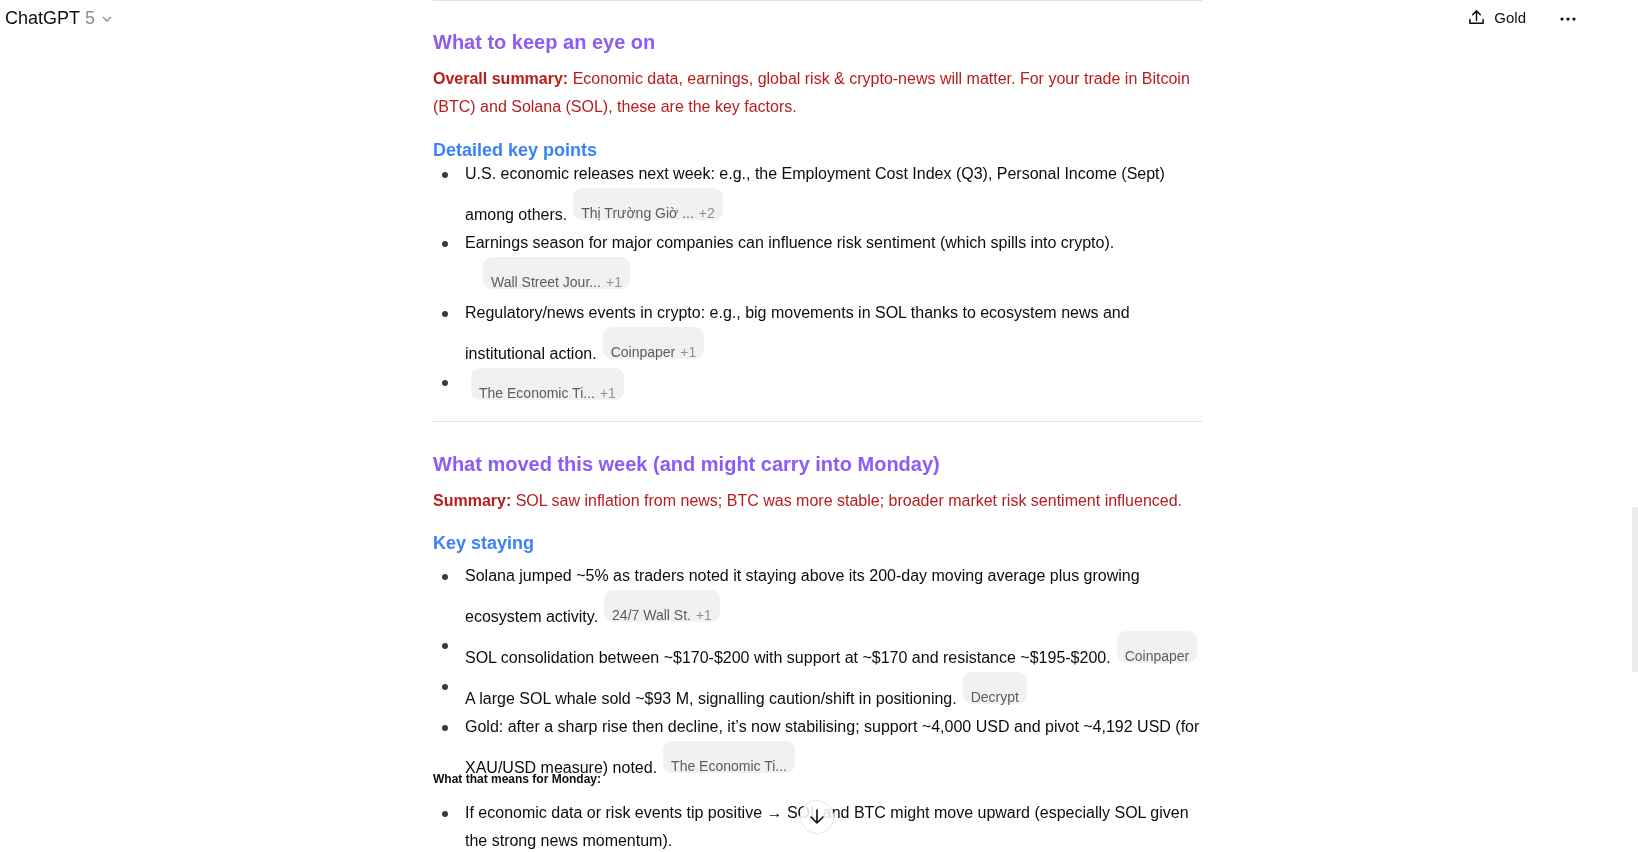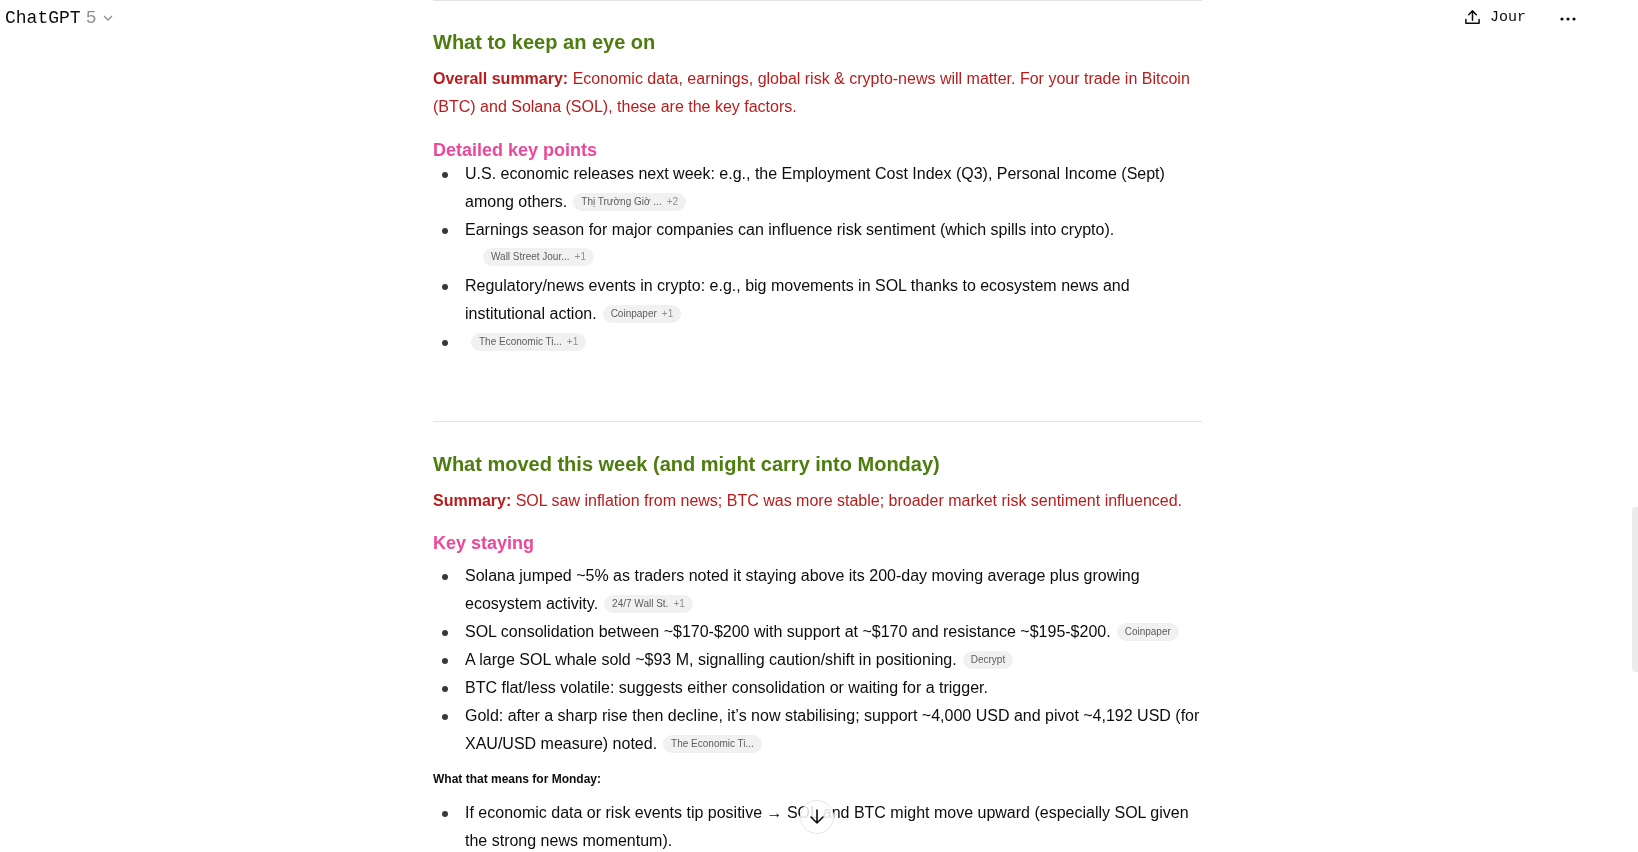--- a/index.html
+++ b/index.html
@@ -1,40 +1,40 @@
 <!DOCTYPE html>
 <html><head>
   <meta charset="utf-8">
   <style>
     * { box-sizing: border-box; margin: 0; padding: 0; }
     html, body { width: 1638px; height: 852px; overflow: hidden; background: #ffffff; }
     body { font-family: "Liberation Sans", "DejaVu Sans", sans-serif; color: #0d0d0d; position: relative; }
 
-    .topbar { position: absolute; top: 0; left: 0; right: 0; height: 38px; font-family: Liberation Mono, monospace; }
+    .topbar { position: absolute; top: 0; left: 0; right: 0; height: 38px; }
     .model-switch { position: absolute; left: 5px; top: 8px; display: flex; align-items: center; font-size: 18px; color: #0d0d0d; cursor: pointer; }
     .model-switch .ver { color: #8f8f8f; margin-left: 5px; }
     .model-switch .chev { margin-left: 6px; width: 12px; height: 12px; }
     .share-btn { position: absolute; right: 112px; top: 9px; display: flex; align-items: center; font-size: 15px; cursor: pointer; }
     .share-btn svg { width: 17px; height: 17px; margin-right: 9px; }
     .more-btn { position: absolute; right: 58px; top: 7px; width: 24px; height: 24px; display: flex; align-items: center; justify-content: center; cursor: pointer; }
 
     .content { position: absolute; left: 433px; width: 769px; top: 0; }
     .hr { height: 1px; background: #e3e3e3; width: 769px; }
     .hr-top { position: absolute; top: 0; }
-    h3 { font-size: 20px; font-weight: bold; color: #4d7c0f; position: absolute; left: 0; }
-    h4 { font-size: 18px; font-weight: bold; color: #ec4899; position: absolute; left: 0; }
+    h3 { font-size: 20px; font-weight: bold; color: #8b5cf6; position: absolute; left: 0; }
+    h4 { font-size: 18px; font-weight: bold; color: #3b82f6; position: absolute; left: 0; }
     h5 { font-size: 12px; font-weight: bold; position: absolute; left: 0; }
     p.para { font-size: 16px; line-height: 28px; position: absolute; left: 0; width: 769px; color: #b91c1c; }
     p.para b { font-weight: bold; }
 
     ul.list { list-style: none; position: absolute; left: 0; width: 769px; }
     ul.list li { position: relative; padding-left: 32px; font-size: 16px; line-height: 28px; color: #0d0d0d; }
     ul.list li::before { content: ""; position: absolute; left: 9px; top: 12px; width: 6px; height: 6px; border-radius: 50%; background: #3a3a3a; }
 
-    .pill { display: inline-flex; align-items: center; height: 18px; padding: 8px 8px; margin-left: 6px; border-radius: 9px; background: #f1f1f1; color: #5d5d5d; font-size: 10px; vertical-align: 2px; line-height: 18px; cursor: pointer; }
+    .pill { display: inline-flex; align-items: flex-start; height: 18px; padding: 16px 8px; margin-left: 6px; border-radius: 9px; background: #f1f1f1; color: #5d5d5d; font-size: 14px; vertical-align: 2px; line-height: 18px; cursor: pointer; }
     .pill .more { margin-left: 5px; color: #8f8f8f; }
 
     .scroll-down { position: absolute; left: 800px; top: 800px; width: 34px; height: 34px; border-radius: 50%; border: 1px solid #e6e6e6; background: rgba(255,255,255,0.85); display: flex; align-items: center; justify-content: center; cursor: pointer; }
     .scrollbar { position: absolute; right: 0; top: 507px; width: 6px; height: 165px; background: #ececec; border-radius: 3px 0 0 3px; }
   </style>
 </head>
 <body>
 
 <div class="topbar">
   <div class="model-switch">
@@ -42,21 +42,21 @@
     <span class="ver">5</span>
     <svg class="chev" viewBox="0 0 12 12">
         <path d="M2 4 L6 8 L10 4" fill="none" stroke="#8f8f8f" stroke-width="1.3"></path>
       </svg>
   </div>
   <div class="share-btn">
     <svg viewBox="0 0 18 18">
         <path d="M9 12 V2 M5 6 L9 2 L13 6" fill="none" stroke="#0d0d0d" stroke-width="1.6" stroke-linecap="round" stroke-linejoin="round"></path>
         <path d="M2 11 V15 H16 V11" fill="none" stroke="#0d0d0d" stroke-width="1.6" stroke-linecap="round" stroke-linejoin="round"></path>
       </svg>
-    <span>Jour</span>
+    <span>Gold</span>
   </div>
   <div class="more-btn">
     <svg width="16" height="4" viewBox="0 0 16 4">
         <circle cx="2" cy="2" r="1.6" fill="#0d0d0d"></circle>
         <circle cx="8" cy="2" r="1.6" fill="#0d0d0d"></circle>
         <circle cx="14" cy="2" r="1.6" fill="#0d0d0d"></circle>
       </svg>
   </div>
 </div>
 
@@ -96,21 +96,20 @@
     <li><span>Solana jumped ~5% as traders noted it staying above its 200-day moving average plus growing ecosystem activity.</span><span class="pill">
           <span>24/7 Wall St.</span>
           <span class="more">+1</span>
         </span></li>
     <li><span>SOL consolidation between ~$170-$200 with support at ~$170 and resistance ~$195-$200.</span><span class="pill">
           <span>Coinpaper</span>
         </span></li>
     <li><span>A large SOL whale sold ~$93 M, signalling caution/shift in positioning.</span><span class="pill">
           <span>Decrypt</span>
         </span></li>
-    <li><span>BTC flat/less volatile: suggests either consolidation or waiting for a trigger.</span></li>
     <li><span>Gold: after a sharp rise then decline, it’s now stabilising; support ~4,000 USD and pivot ~4,192 USD (for XAU/USD measure) noted.</span><span class="pill">
           <span>The Economic Ti...</span>
         </span></li>
   </ul>
 
   <h5 style="top:772px">What that means for Monday:</h5>
   <ul class="list" style="top:799px">
     <li><span>If economic data or risk events tip positive → SOL and BTC might move upward (especially SOL given the strong news momentum).</span></li>
   </ul>
 </div>

